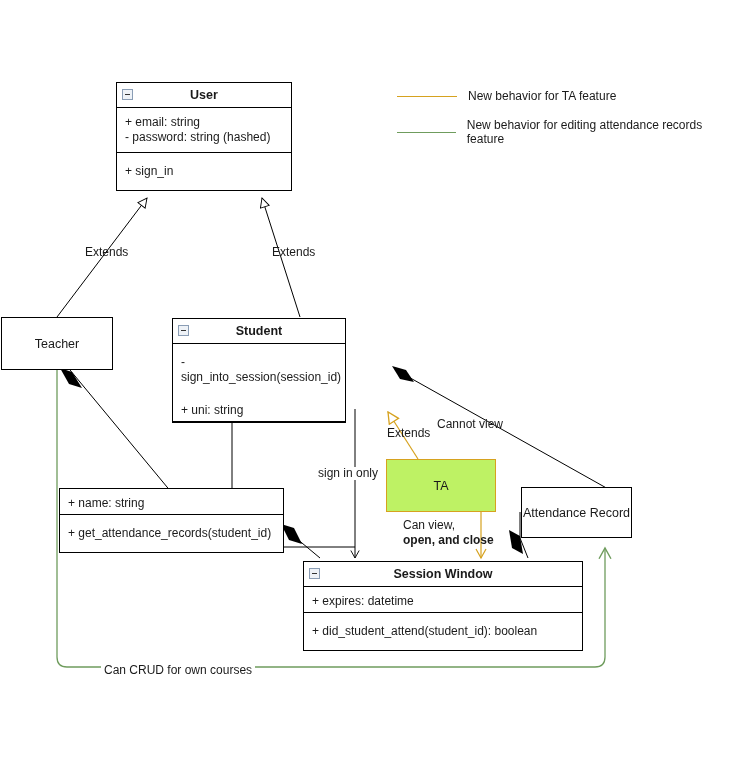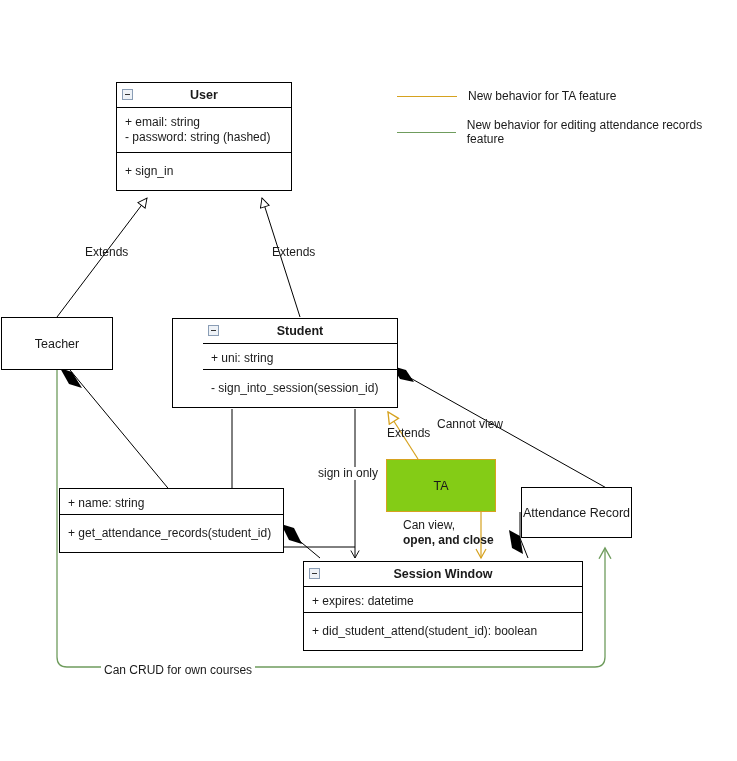--- a/index.html
+++ b/index.html
@@ -70,21 +70,21 @@
     background: #ffffff;
     border: 1px solid #000000;
     box-sizing: border-box;
     display: flex;
     align-items: center;
     justify-content: center;
     font-size: 12.5px;
     z-index: 5;
   }
   .ta-box {
-    background: #84cc16;
+    background: #bef264;
     border: 1.6px solid #d6a21f;
   }
   .edge-label {
     position: absolute;
     font-size: 12px;
     color: #1a1a1a;
     background: transparent;
     white-space: nowrap;
     z-index: 6;
     line-height: 13px;
@@ -164,30 +164,30 @@
   </div>
   <div class="uml-section">
     <div>+ email: string</div>
     <div>- password: string (hashed)</div>
   </div>
   <div class="uml-section last" style="padding-top:11px; padding-bottom:11px;">
     <div>+ sign_in</div>
   </div>
 </div>
 
-<div class="uml-class" style="left:172px; top:318px; width:226px;padding-left:30px;">
+<div class="uml-class" style="left:172px; top:318px; width:174px;">
   <div class="uml-header">
     <span class="collapse-icon"></span>
     <span>Student</span>
   </div>
+  <div class="uml-section last" style="padding-top:11px; padding-bottom:11px;">
+    <div>- sign_into_session(session_id)</div>
+  </div>
   <div class="uml-section" style="height:26px;">
     <div>+ uni: string</div>
-  </div>
-  <div class="uml-section last" style="padding-top:11px; padding-bottom:11px;">
-    <div>- sign_into_session(session_id)</div>
   </div>
 </div>
 
 <div class="uml-class" style="left:59px; top:488px; width:225px;">
   <div class="uml-section" style="height:26px;">
     <div>+ name: string</div>
   </div>
   <div class="uml-section last" style="padding-top:11px; padding-bottom:11px;">
     <div>+ get_attendance_records(student_id)</div>
   </div>

